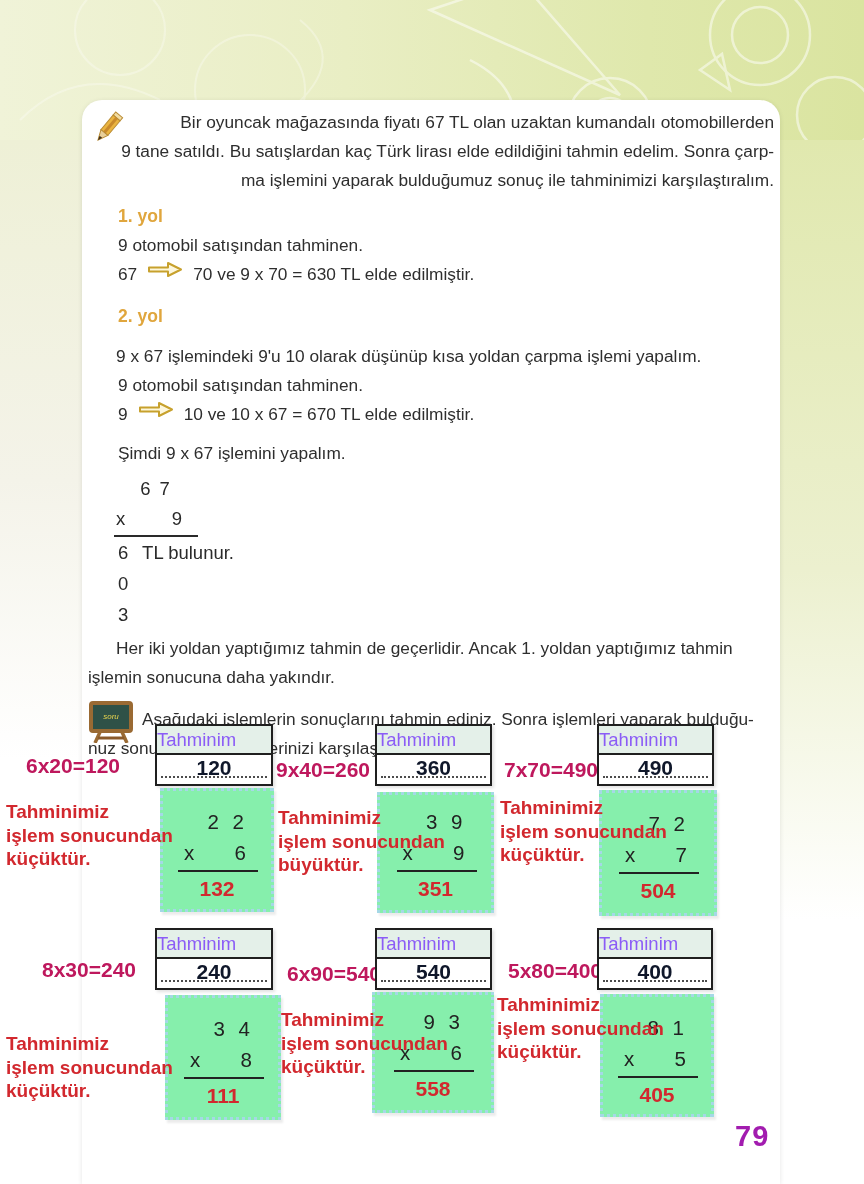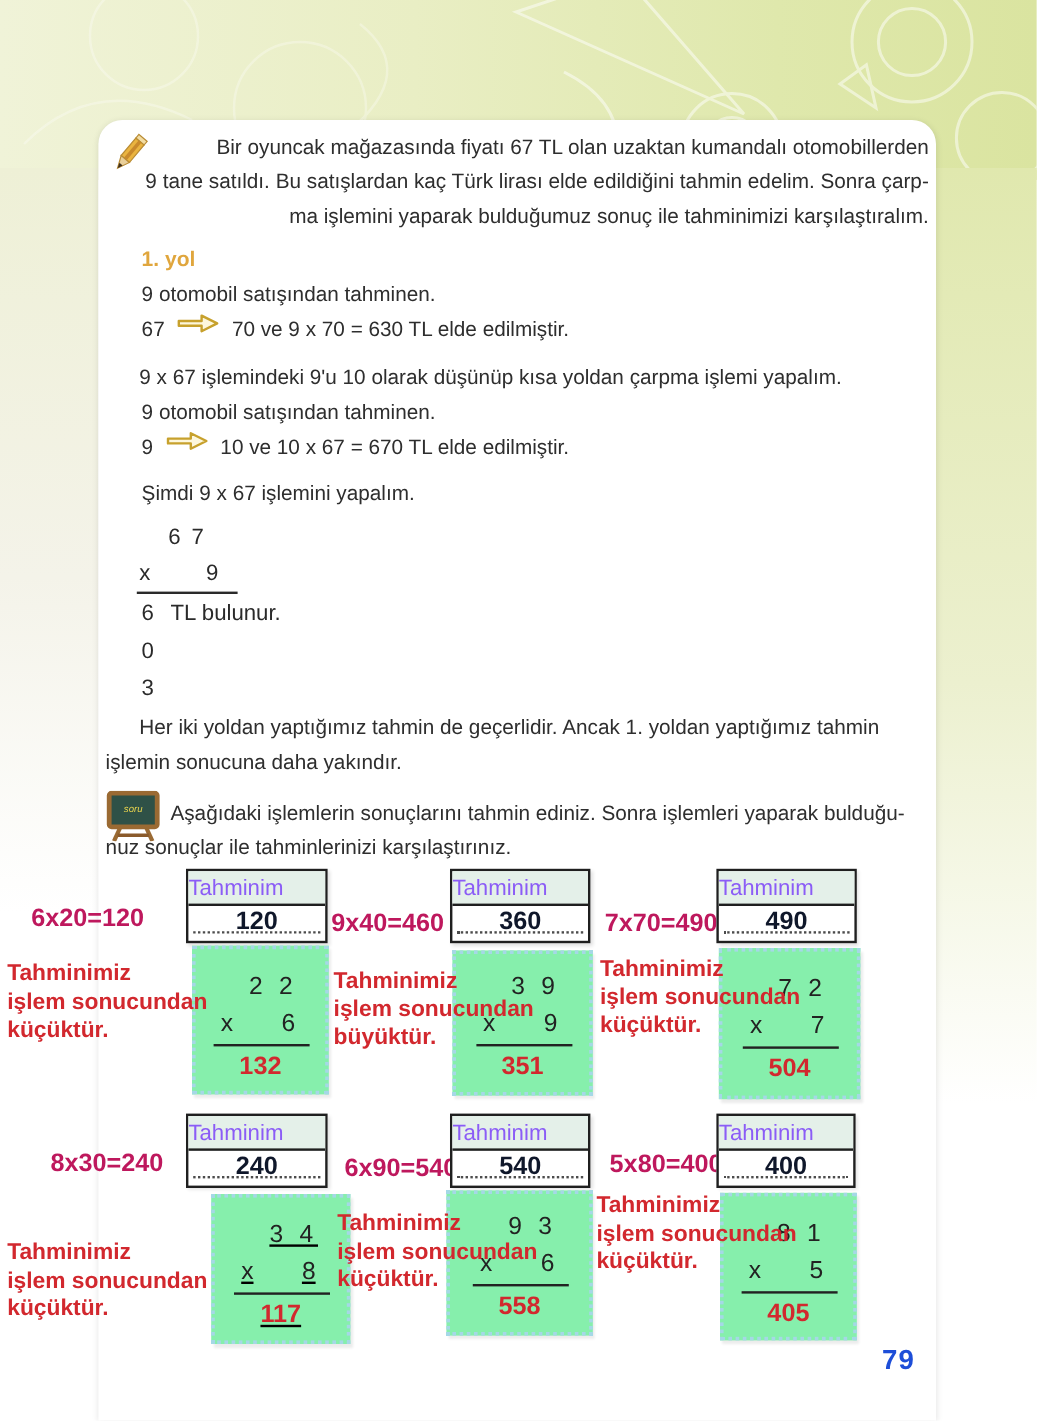--- a/index.html
+++ b/index.html
@@ -60,21 +60,21 @@
   .tah-head{height:27px;background:#e4f0e9;border-bottom:2.2px solid #1f1f1f;font-size:18.5px;line-height:27px;color:#8b5cf6;}
   .tah-val{position:relative;height:29px;}
   .tah-dots{position:absolute;left:4px;right:4px;bottom:6px;border-bottom:2.6px dotted #4c4c4c;}
   .tah-num{position:absolute;left:0;right:0;top:1px;text-align:center;color:#0f172a;font-weight:bold;font-size:21px;z-index:1;}
   .dot-box{position:absolute;background:#86efac;border:3px dotted #a5d8e6;box-shadow:2px 3px 2px rgba(0,0,0,0.08);}
   .mult{width:66px;margin:16px auto 0;font-size:20.5px;color:#222;}
   .m-top{text-align:right;padding-right:2px;letter-spacing:4px;line-height:30px;}
   .m-mid{display:flex;justify-content:space-between;padding-right:4px;line-height:32px;}
   .m-line{border-bottom:2.6px solid #222;margin:1px -8px 0 -6px;}
   .m-res{text-align:center;color:#d2282e;font-weight:bold;font-size:21px;margin-top:5px;}
-  .page-num{position:absolute;left:735px;top:1120px;z-index:3;font-size:23px;font-weight:bold;color:#1d4ed8;letter-spacing:1px;}
+  .page-num{position:absolute;left:735px;top:1120px;z-index:3;font-size:29px;font-weight:bold;color:#a21caf;letter-spacing:1px;}
   svg{display:block;}
 </style>
 </head>
 <body>
 
 <div class="top-band">
   <svg width="864" height="150" viewBox="0 0 864 150">
     <g fill="none" stroke="#ffffff" stroke-width="2.5" opacity="0.5">
       <circle cx="610" cy="120" r="42"></circle>
         <circle cx="610" cy="120" r="22"></circle>
@@ -122,20 +122,21 @@
   <div class="arrow-row">
     <span>67</span>
     <span>
       <svg width="38" height="19" viewBox="0 0 38 19">
         <path d="M3 7.5 h19 v-4.5 l13 6.5 -13 6.5 v-4.5 h-19 z" fill="#fdf7dc" stroke="#c7a12d" stroke-width="2" stroke-linejoin="round"></path>
       </svg>
     </span>
     <span>70 ve 9 x 70 = 630 TL elde edilmiştir.</span>
   </div>
 
+  <div class="gold-h" style="margin-top:13px;">2. yol</div>
   <div class="p indent sec-gap">9 x 67 işlemindeki 9'u 10 olarak düşünüp kısa yoldan çarpma işlemi yapalım.</div>
   <div class="plain-ind">9 otomobil satışından tahminen.</div>
   <div class="arrow-row">
     <span>9</span>
     <span>
       <svg width="38" height="19" viewBox="0 0 38 19">
         <path d="M3 7.5 h19 v-4.5 l13 6.5 -13 6.5 v-4.5 h-19 z" fill="#fdf7dc" stroke="#c7a12d" stroke-width="2" stroke-linejoin="round"></path>
       </svg>
     </span>
     <span>10 ve 10 x 67 = 670 TL elde edilmiştir.</span>
@@ -194,21 +195,21 @@
         <span>6</span>
       </div>
       <div class="m-line"></div>
       <div class="m-res">132</div>
     </div>
   </div>
   <div class="ex-caption" style="left:6px;top:86px;">Tahminimiz
 işlem sonucundan
 küçüktür.</div>
 
-  <div class="ex-label" style="left:276px;top:44px;">9x40=460</div>
+  <div class="ex-label" style="left:276px;top:44px;">9x40=260</div>
   <div class="tah-box" style="left:375px;top:10px;width:113px;">
     <div class="tah-head">Tahminim</div>
     <div class="tah-val">
       <span class="tah-dots"></span>
       <span class="tah-num">360</span>
     </div>
   </div>
   <div class="dot-box" style="left:377px;top:78px;width:111px;height:115px;">
     <div class="mult" style="margin-top:12px;">
       <div class="m-top">3 9</div>
@@ -248,29 +249,29 @@
 küçüktür.</div>
 
   <div class="ex-label" style="left:42px;top:244px;">8x30=240</div>
   <div class="tah-box" style="left:155px;top:214px;width:114px;">
     <div class="tah-head">Tahminim</div>
     <div class="tah-val">
       <span class="tah-dots"></span>
       <span class="tah-num">240</span>
     </div>
   </div>
-  <div class="dot-box" style="left:176px;top:281px;width:110px;height:119px;text-decoration:underline;">
+  <div class="dot-box" style="left:165px;top:281px;width:110px;height:119px;">
     <div class="mult">
       <div class="m-top">3 4</div>
       <div class="m-mid">
         <span>x</span>
         <span>8</span>
       </div>
       <div class="m-line"></div>
-      <div class="m-res">117</div>
+      <div class="m-res">111</div>
     </div>
   </div>
   <div class="ex-caption" style="left:6px;top:318px;">Tahminimiz
 işlem sonucundan
 küçüktür.</div>
 
   <div class="ex-label" style="left:287px;top:248px;">6x90=540</div>
   <div class="tah-box" style="left:375px;top:214px;width:113px;">
     <div class="tah-head">Tahminim</div>
     <div class="tah-val">

